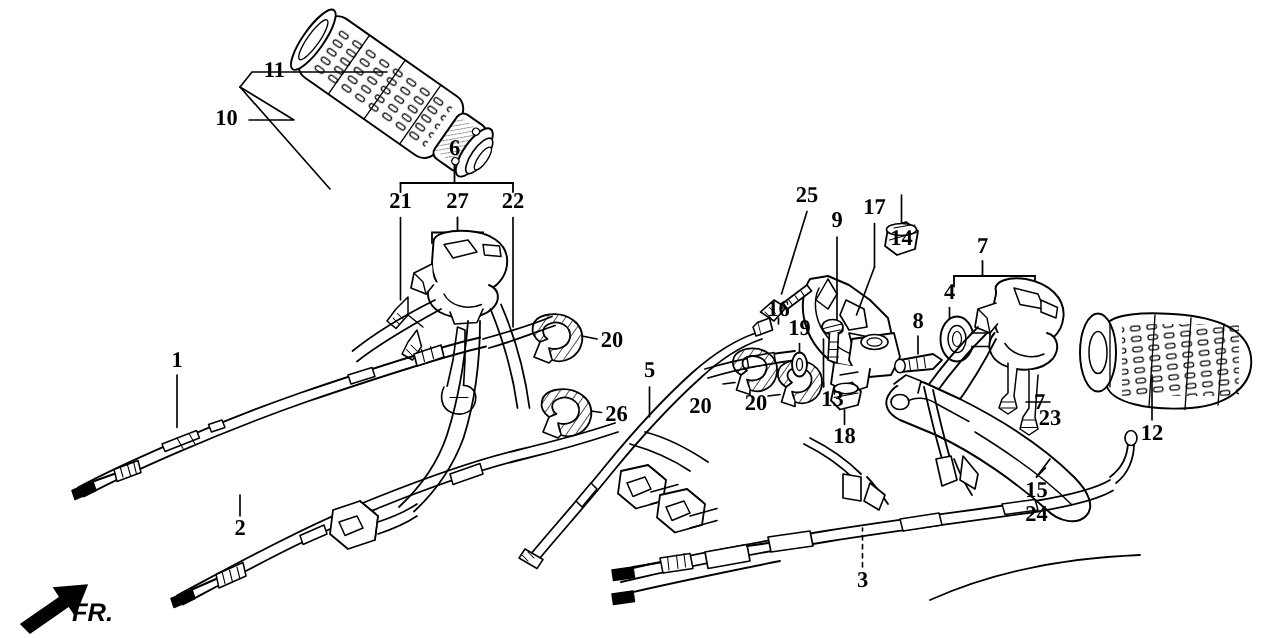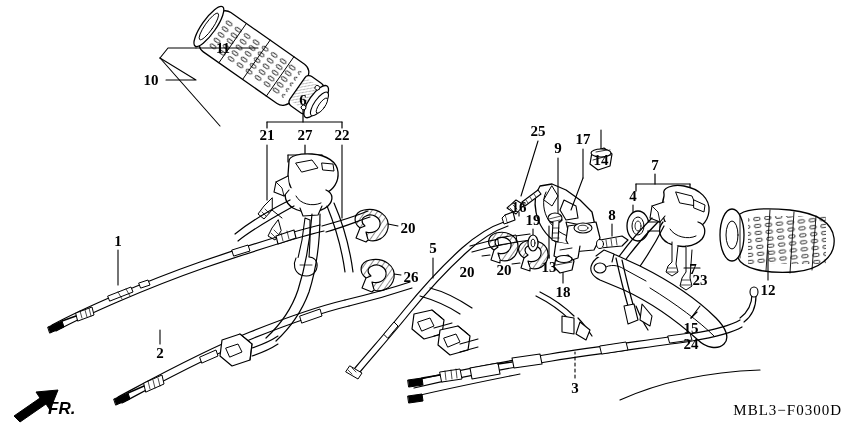--- a/index.html
+++ b/index.html
@@ -442,36 +442,35 @@
 <div class="callout" style="left:160px;top:353px;">2</div>
 <div class="callout" style="left:575px;top:388px;">3</div>
 <div class="callout" style="left:633px;top:196px;">4</div>
 <div class="callout" style="left:433px;top:248px;">5</div>
 <div class="callout" style="left:303px;top:100px;">6</div>
 <div class="callout" style="left:655px;top:165px;">7</div>
 <div class="callout" style="left:693px;top:269px;">7</div>
 <div class="callout" style="left:612px;top:215px;">8</div>
 <div class="callout" style="left:558px;top:148px;">9</div>
 <div class="callout" style="left:151px;top:80px;">10</div>
-<div class="callout" style="left:183px;top:48px;margin-left:40px;">11</div>
+<div class="callout" style="left:183px;top:48px;">11</div>
 <div class="callout" style="left:768px;top:290px;">12</div>
-<div class="callout" style="left:549px;top:267px;">13</div>
+<div class="callout" style="left:549px;top:267px;padding-left:12px;">13</div>
 <div class="callout" style="left:601px;top:120px;margin-top:40px;">14</div>
 <div class="callout" style="left:691px;top:328px;text-align:right;">15</div>
 <div class="callout" style="left:519px;top:207px;">16</div>
 <div class="callout" style="left:583px;top:139px;">17</div>
 <div class="callout" style="left:563px;top:292px;">18</div>
 <div class="callout" style="left:533px;top:220px;">19</div>
 <div class="callout" style="left:408px;top:228px;">20</div>
 <div class="callout" style="left:467px;top:272px;">20</div>
 <div class="callout" style="left:504px;top:270px;">20</div>
 <div class="callout" style="left:267px;top:135px;">21</div>
 <div class="callout" style="left:342px;top:135px;">22</div>
 <div class="callout" style="left:700px;top:280px;">23</div>
 <div class="callout" style="left:691px;top:296px;margin-top:48px;">24</div>
 <div class="callout" style="left:538px;top:131px;">25</div>
 <div class="callout" style="left:411px;top:277px;">26</div>
 <div class="callout" style="left:305px;top:135px;">27</div>
 
 <div class="frlabel">FR.</div>
-<div class="partno">MBL3−F0300D</div>
 
 </div>
 
 </body></html>

